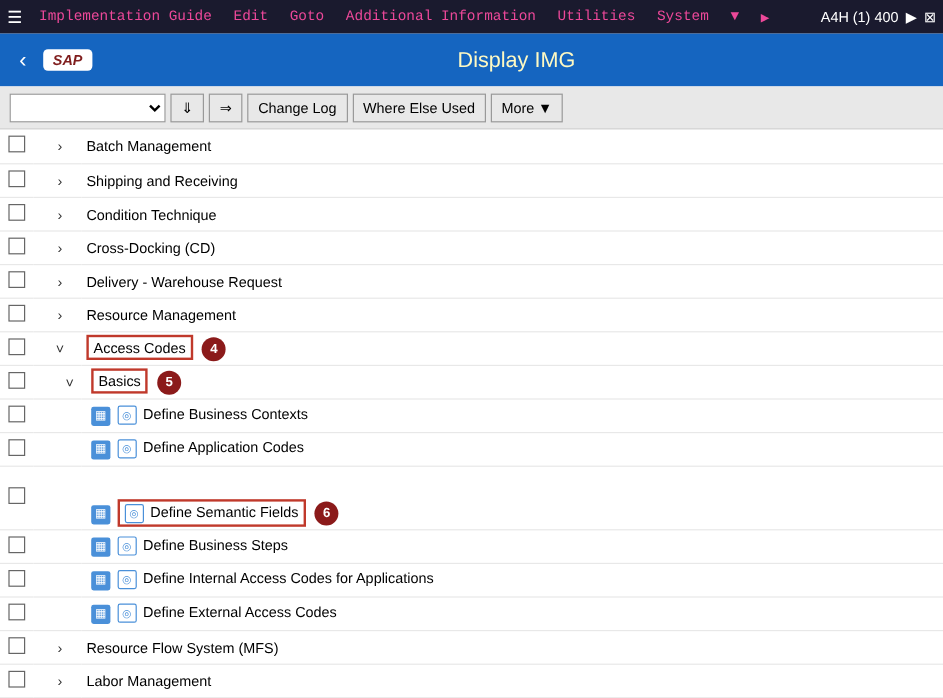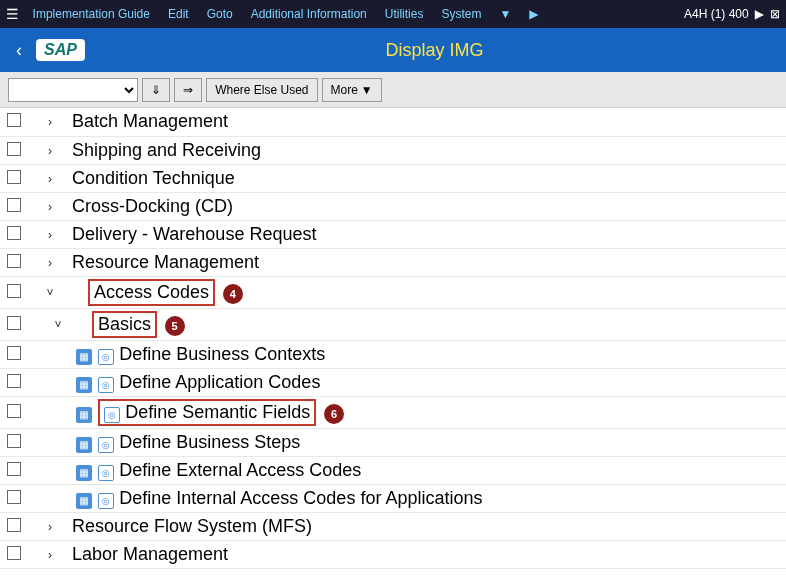--- a/index.html
+++ b/index.html
@@ -9,25 +9,26 @@
     .menu-bar {
       background: #1a1a2e;
       color: #fff;
       height: 28px;
       display: flex;
       align-items: center;
       padding: 0 6px;
       gap: 2px;
     }
     .menu-bar-item {
-      color: #7dd3fc;
+      color: #ec4899;
       padding: 2px 8px;
       font-size: 12px;
       cursor: pointer;
       white-space: nowrap;
+      font-family: Liberation Mono, monospace;
     }
     .hamburger-icon { font-size: 14px; margin-right: 4px; cursor: pointer; }
     .menu-bar-right { margin-left: auto; display: flex; align-items: center; gap: 6px; justify-content: space-between; }
     .menu-bar-right span { color: #fff; font-size: 12px; }
 
     
     .header-bar {
       background: #1565c0;
       height: 44px;
       display: flex;
@@ -39,26 +40,26 @@
       color: #fff;
       font-size: 18px;
       cursor: pointer;
       padding: 0 4px;
     }
     .sap-logo {
       background: #fff;
       border-radius: 4px;
       padding: 2px 8px;
       font-weight: bold;
-      font-size: 16px;
-      color: #0f766e;
+      font-size: 12px;
+      color: #7f1d1d;
       font-style: italic;
     }
     .header-title {
-      color: #fde047;
+      color: #fef9c3;
       font-size: 18px;
       font-weight: normal;
       flex: 1;
       text-align: center;
     }
 
     
     .toolbar {
       background: #e8e8e8;
       height: 36px;
@@ -120,36 +121,36 @@
       border: 1px solid #666;
       display: inline-block;
       background: #fff;
     }
     .expand-btn {
       font-size: 12px;
       color: #333;
       cursor: pointer;
     }
     .row-label {
-      font-size: 18px;
+      font-size: 12px;
       color: #000;
     }
 
     
     .highlight-box {
       border: 2px solid #c0392b;
       display: inline-block;
       padding: 1px 4px;
-      margin-left: 16px;
     }
     .highlight-semantic {
       border: 2px solid #c0392b;
       display: inline-block;
       padding: 1px 4px;
       background: #fff;
+      margin-top: 25px;
     }
 
     .badge {
       display: inline-flex;
       align-items: center;
       justify-content: center;
       width: 20px;
       height: 20px;
       border-radius: 50%;
       background: #8b1a1a;
@@ -214,20 +215,23 @@
   <select class="toolbar-select">
     <option value=""></option>
   </select>
   <button class="toolbar-btn">
     <span>⇓</span>
   </button>
   <button class="toolbar-btn">
     <span>⇒</span>
   </button>
   <button class="toolbar-btn">
+    <span>Change Log</span>
+  </button>
+  <button class="toolbar-btn">
     <span>Where Else Used</span>
   </button>
   <button class="toolbar-btn">
     <span>More</span>
     <span>▼</span>
   </button>
 </div>
 
 <div class="content">
   <table class="tree-table">
@@ -329,35 +333,35 @@
         <td class="col-expand" style="padding-left:36px;"></td>
         <td class="col-label" style="padding-left:8px;">
           <span class="icon-img">▦</span>
           <span class="icon-config">◎</span>
           <span class="row-label">Define Business Steps</span>
         </td>
       </tr>
 
       <tr>
         <td class="col-check"><div class="checkbox"></div></td>
+        <td class="col-expand" style="padding-left:36px;"></td>
+        <td class="col-label" style="padding-left:8px;">
+          <span class="icon-img">▦</span>
+          <span class="icon-config">◎</span>
+          <span class="row-label">Define Internal Access Codes for Applications</span>
+        </td>
+      </tr>
+
+      <tr>
+        <td class="col-check"><div class="checkbox"></div></td>
         <td class="col-expand" style="padding-left:24px;"></td>
         <td class="col-label" style="padding-left:8px;">
           <span class="icon-img">▦</span>
           <span class="icon-config">◎</span>
           <span class="row-label">Define External Access Codes</span>
-        </td>
-      </tr>
-
-      <tr>
-        <td class="col-check"><div class="checkbox"></div></td>
-        <td class="col-expand" style="padding-left:36px;"></td>
-        <td class="col-label" style="padding-left:8px;">
-          <span class="icon-img">▦</span>
-          <span class="icon-config">◎</span>
-          <span class="row-label">Define Internal Access Codes for Applications</span>
         </td>
       </tr>
 
       <tr>
         <td class="col-check"><div class="checkbox"></div></td>
         <td class="col-expand" style="padding-left:8px;"><span class="expand-btn">›</span></td>
         <td class="col-label"><span class="row-label">Resource Flow System (MFS)</span></td>
       </tr>
 
       <tr>

